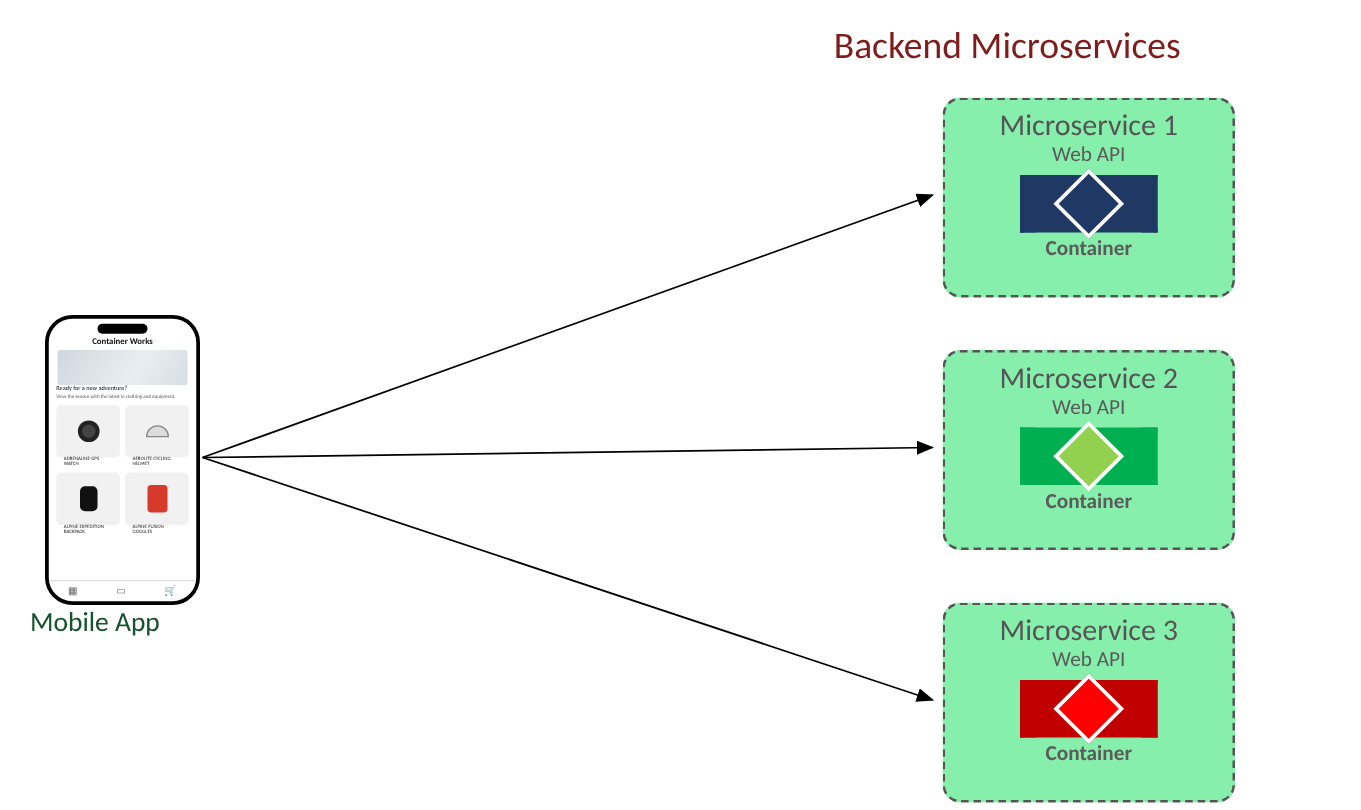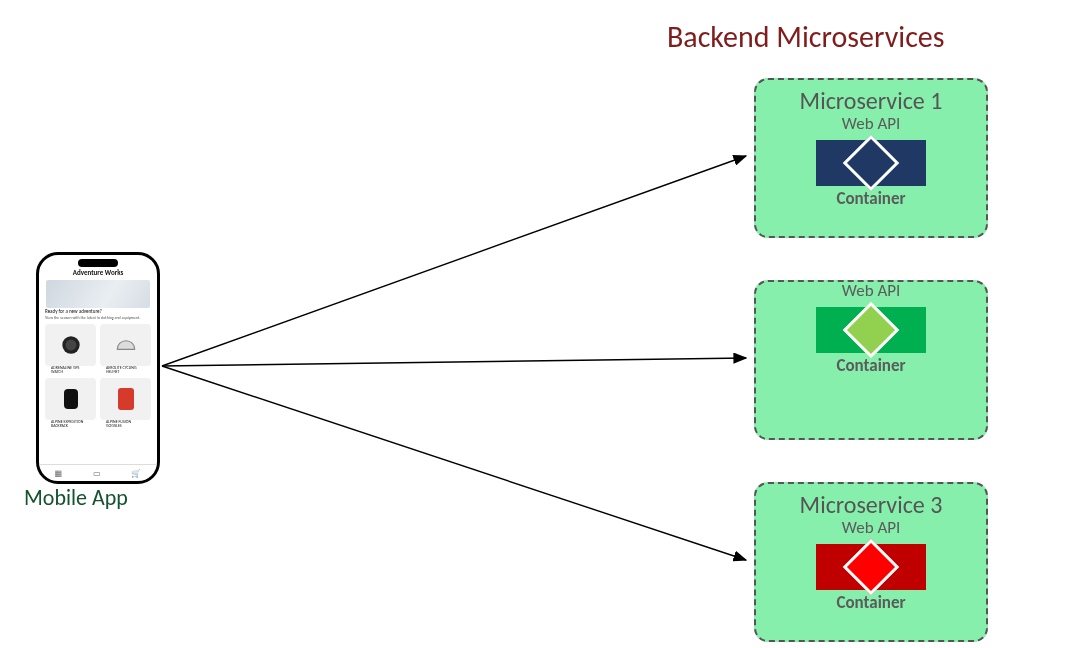--- a/index.html
+++ b/index.html
@@ -155,21 +155,21 @@
     pointer-events:none;
   }
 </style>
 </head>
 <body>
 
 <div class="title" style="left: 667px; top: 18px;">Backend Microservices</div>
 
 <div class="phone">
   <div class="notch"></div>
-  <div class="phone-header">Adventure
+  <div class="phone-header">Container
 Works</div>
   <div class="hero"></div>
   <div class="hero-text">Ready for a new adventure?</div>
   <div class="hero-text" style="font-size:4px;color:#555;">View the season with the latest in clothing and equipment.</div>
   <div class="grid">
     <div>
       <div class="tile">
         <svg width="26" height="26" viewBox="0 0 24 24">
             <circle cx="12" cy="12" r="8" fill="#222"></circle>
             <circle cx="12" cy="12" r="5" fill="#444"></circle>
@@ -213,20 +213,21 @@
 <div class="ms-box" id="ms0" style="left: 754px; top: 78px;">
   <div class="ms-title">Microservice 1</div>
   <div class="ms-sub">Web API</div>
   <div class="chip chip-bg-blue chip-br-blue">
     <div class="hex hex-blue"></div>
   </div>
   <div class="ms-foot">Container</div>
 </div>
 
 <div class="ms-box" id="ms1" style="left: 754px; top: 280px;">
+  <div class="ms-title">Microservice 2</div>
   <div class="ms-sub">Web API</div>
   <div class="chip chip-bg-green chip-br-green">
     <div class="hex hex-green"></div>
   </div>
   <div class="ms-foot">Container</div>
 </div>
 
 <div class="ms-box" id="ms2" style="left: 754px; top: 482px;">
   <div class="ms-title">Microservice 3</div>
   <div class="ms-sub">Web API</div>

